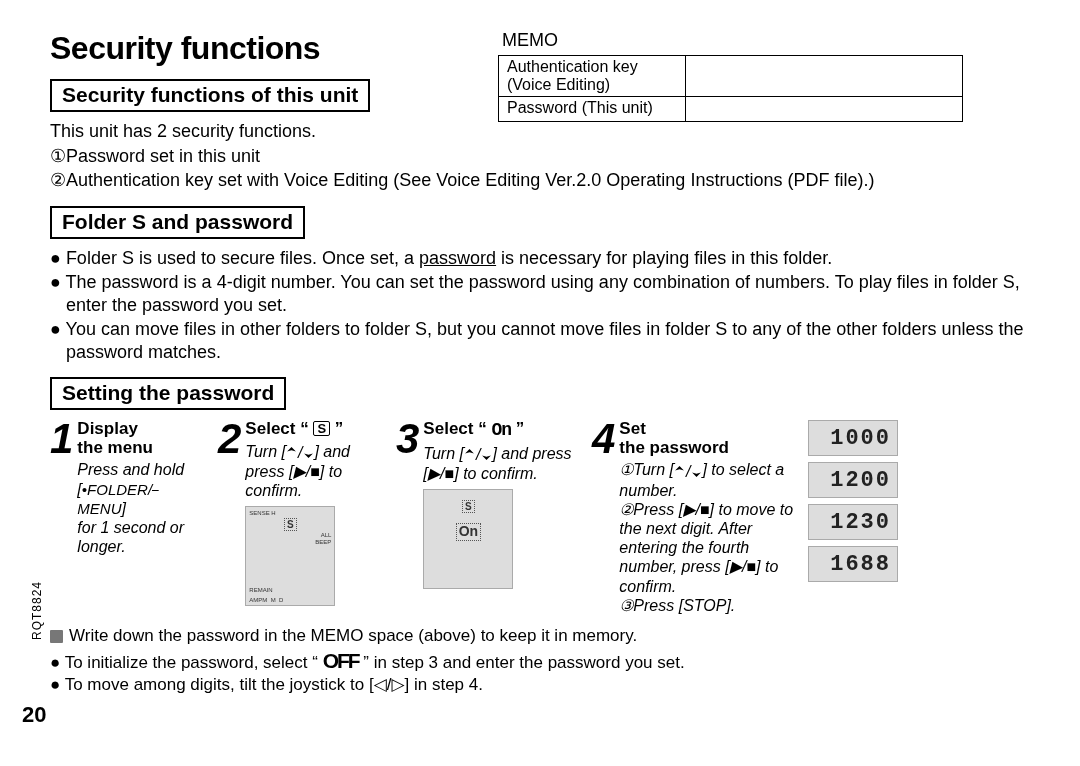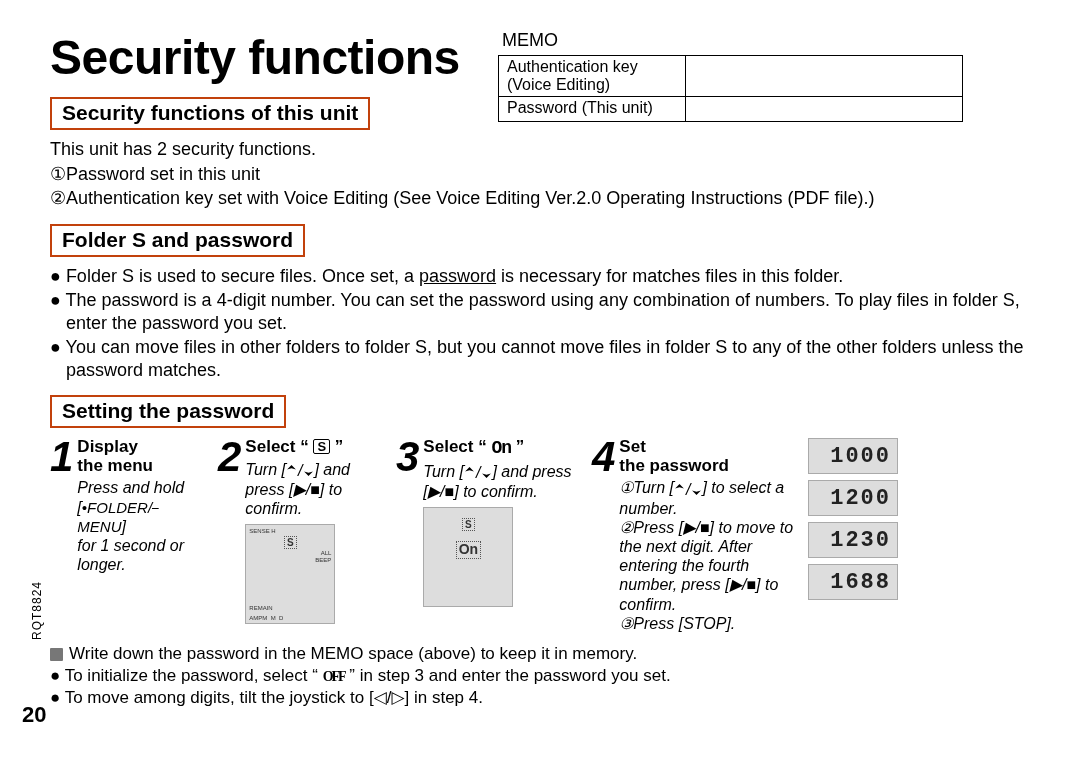--- a/index.html
+++ b/index.html
@@ -1,25 +1,25 @@
 <!DOCTYPE html>
 <html><head>
 <meta charset="utf-8">
 <style>
   html,body{margin:0;padding:0;background:#fff;}
   body{font-family:Arial,Helvetica,sans-serif;color:#000;width:1080px;height:766px;position:relative;}
   .page{position:absolute;left:50px;top:30px;width:1000px;}
-  .title{font-size:48px;font-weight:900;letter-spacing:-0.5px;margin:0 0 12px 0;}
+  .title{font-size:32px;font-weight:900;letter-spacing:-0.5px;margin:0 0 12px 0;}
   .memo-wrap{position:absolute;left:498px;top:30px;}
   .memo-label{font-size:18px;margin:0 0 4px 4px;}
   .memo-table{border-collapse:collapse;}
   .memo-table td{border:1px solid #000;font-size:16px;padding:2px 8px;vertical-align:top;height:20px;}
   .memo-c1{width:170px;}
   .memo-c2{width:260px;}
-  .section-title{display:inline-block;border:2px solid #c2410c;font-weight:900;font-size:21px;padding:2px 10px 3px 10px;margin:0 0 6px 0;}
+  .section-title{display:inline-block;border:2px solid #000000;font-weight:900;font-size:21px;padding:2px 10px 3px 10px;margin:0 0 6px 0;}
   .para{font-size:18px;line-height:1.25;margin:2px 0 2px 0;}
   .bulleted{padding-left:16px;text-indent:-16px;}
   .circnum{font-size:18px;display:inline-block;width:16px;}
   .sec1{margin-top:8px;}
   .sec2{margin-top:14px;}
   .sec3{margin-top:14px;}
   .underline{text-decoration:underline;}
   .steps{display:flex;gap:8px;margin-top:4px;}
   .step{display:flex;flex-direction:row;align-items:flex-start;}
   .step-num{font-size:42px;font-weight:900;font-style:italic;line-height:0.9;margin-right:4px;}
@@ -39,39 +39,39 @@
   .page-num{position:absolute;left:22px;top:702px;font-size:22px;font-weight:900;}
   .rqt{position:absolute;left:30px;top:640px;transform:rotate(-90deg);transform-origin:left top;font-size:12px;letter-spacing:1px;}
   .s1{width:160px;}
   .s2{width:170px;}
   .s3{width:188px;}
   .s4{width:208px;flex-direction:row;}
   .s4 .step-body{flex:1;}
   .menu-icon{font-size:12px;vertical-align:1px;}
   .glyph-s{display:inline-block;border:1px solid #000;border-radius:2px;padding:0 3px;font-size:13px;font-weight:bold;line-height:1;vertical-align:1px;font-family:Arial;}
   .glyph-on{font-family:'Courier New',monospace;font-size:18px;letter-spacing:-1px;font-weight:bold;vertical-align:-1px;}
-  .glyph-off{font-family:Liberation Serif, serif;font-size:14px;letter-spacing:-2px;font-weight:bold;}
+  .glyph-off{font-family:Liberation Sans, sans-serif;font-size:21px;letter-spacing:-2px;font-weight:bold;}
   .btn-label{font-size:15px;}
 </style>
 </head>
 <body>
 
 <div class="page">
   <h1 class="title">Security functions</h1>
 
   <div class="sec1">
     <div class="section-title">Security functions of this unit</div>
     <div class="para">This unit has 2 security functions.</div>
     <div class="para"><span class="circnum">①</span><span>Password set in this unit</span></div>
     <div class="para"><span class="circnum">②</span><span>Authentication key set with Voice Editing (See Voice Editing Ver.2.0 Operating Instructions (PDF file).)</span></div>
   </div>
 
   <div class="sec2">
     <div class="section-title">Folder S and password</div>
-    <div class="para bulleted">● <span>Folder S is used to secure files. Once set, a </span><span class="underline">password</span><span> is necessary for matches files in this folder.</span></div>
+    <div class="para bulleted">● <span>Folder S is used to secure files. Once set, a </span><span class="underline">password</span><span> is necessary for playing files in this folder.</span></div>
     <div class="para bulleted">● <span>The password is a 4-digit number. You can set the password using any combination of numbers. To play files in folder S, enter the password you set.</span></div>
     <div class="para bulleted">● <span>You can move files in other folders to folder S, but you cannot move files in folder S to any of the other folders unless the password matches.</span></div>
   </div>
 
   <div class="sec3">
     <div class="section-title">Setting the password</div>
 
     <div class="steps">
 
       <div class="step s1">

